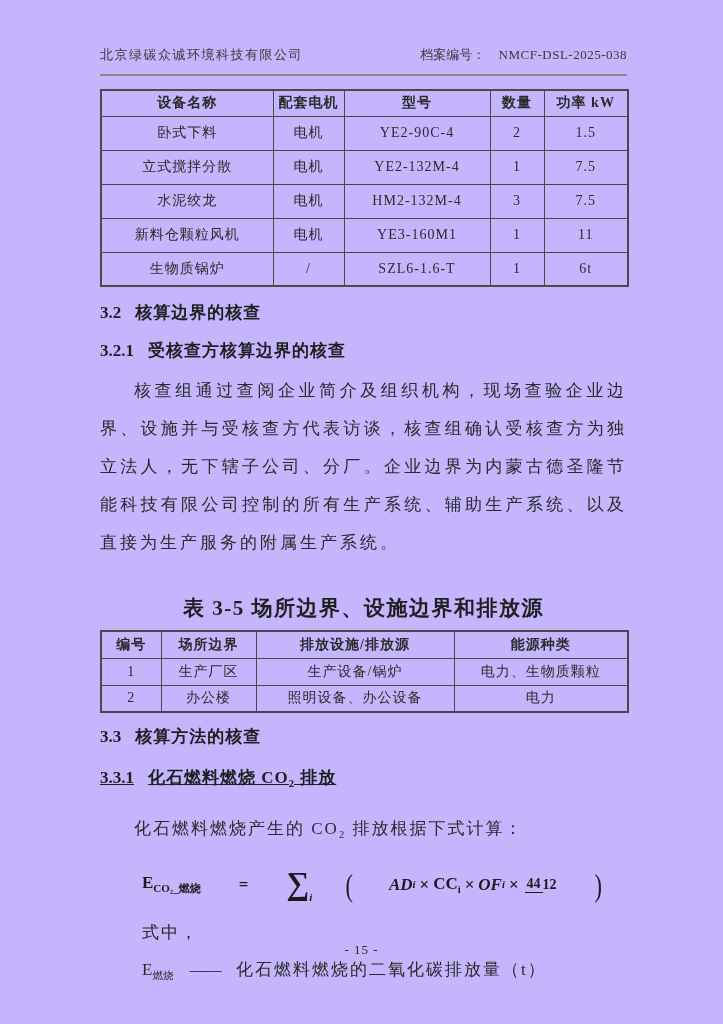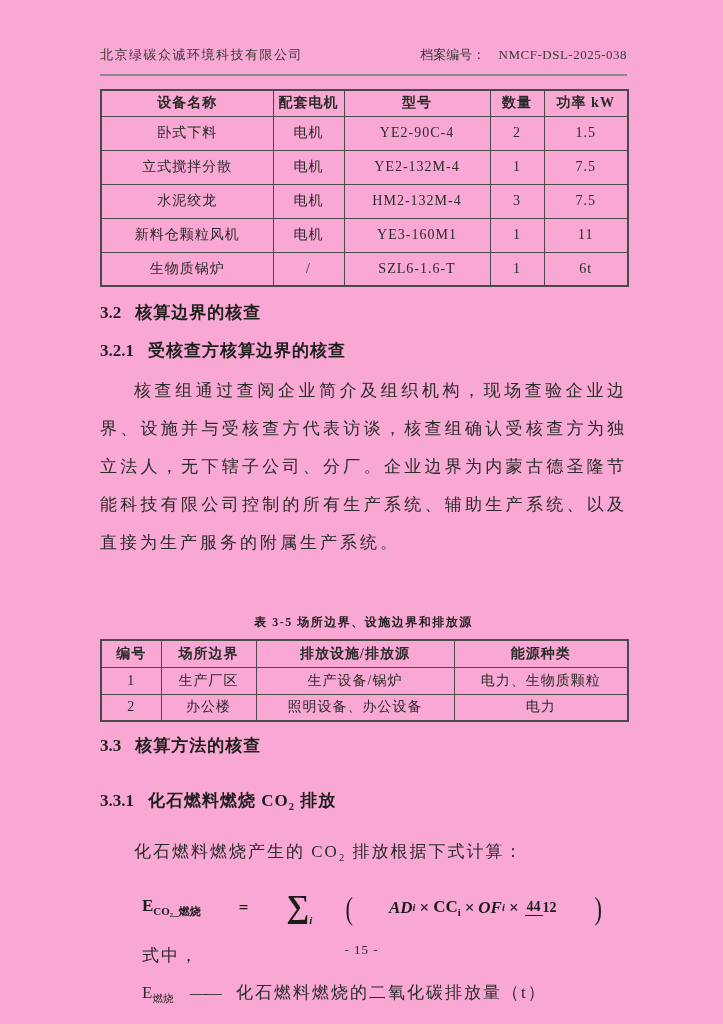--- a/index.html
+++ b/index.html
@@ -1,18 +1,18 @@
 <!DOCTYPE html>
 <html><head>
 <meta charset="utf-8">
 <style>
   * { margin:0; padding:0; box-sizing:border-box; }
   html,body { background:#e8e8e8; }
   .page {
-    width:723px; height:1024px; background:#f9a8d4; margin:0 auto;
+    width:723px; height:1024px; background:#c4b5fd; margin:0 auto;
     position:relative; overflow:hidden;
     padding:46px 96px 0 100px;
     font-family:"Liberation Serif","DejaVu Serif",serif;
     color:#262626;
   }
   
   .hdr { display:flex; justify-content:space-between; align-items:flex-end;
          padding-bottom:10px; border-bottom:2px solid #8a8a8a; }
   .hdr-company { font-size:13px; letter-spacing:1.5px; color:#3a3a3a; }
   .hdr-right { font-size:13px; color:#3a3a3a; }
@@ -29,33 +29,33 @@
   #equipment-table td { height:34px;margin-top:47px; }
   #boundary-table th { height:27px; }
   #boundary-table td { height:27px; }
 
   
   .h2, .h3 { font-weight:bold; font-size:17px; color:#1f1f1f; letter-spacing:1px; }
   .h-num { margin-right:14px; letter-spacing:0; }
   #sec-32 { margin-top:14px; }
   #sec-321 { margin-top:15px; }
   #sec-33 { margin-top:12px; }
-  #sec-331 { margin-top:32px; }
+  #sec-331 { margin-top:18px;text-decoration:underline; }
 
   
   .para { margin-top:10px; font-size:17px; line-height:38px; letter-spacing:3px;
           text-align:justify; color:#2b2b2b; }
   .para { text-indent:2em; }
   .para-single { margin-top:25px; font-size:17px; line-height:30px; letter-spacing:2px;
                  text-indent:2em; color:#2b2b2b; }
   sub { font-size:62%; }
 
   
-  .tcaption { margin-top:52px; margin-bottom:8px; text-align:center; font-weight:bold;
-              font-size:12px; letter-spacing:1.5px; color:#1f1f1f; }
+  .tcaption { margin-top:32px; margin-bottom:8px; text-align:center; font-weight:bold;
+              font-size:21px; letter-spacing:1.5px; color:#1f1f1f; }
 
   
   .formula { margin-top:8px; margin-left:42px; height:52px; display:flex;
              align-items:center; font-size:17px; color:#1c1c1c;gap:32px; }
   .f-lhs { font-weight:bold; letter-spacing:0; }
   .f-lhs sub { font-weight:bold; font-size:11px; }
   .f-eq { font-weight:bold; margin:0 6px; }
   .f-sum { font-size:32px; font-weight:bold; line-height:1; }
   .f-sum sub { font-size:11px; font-style:italic; }
   .f-paren { font-size:32px; font-weight:300; line-height:1; transform:scaleX(0.7); }

